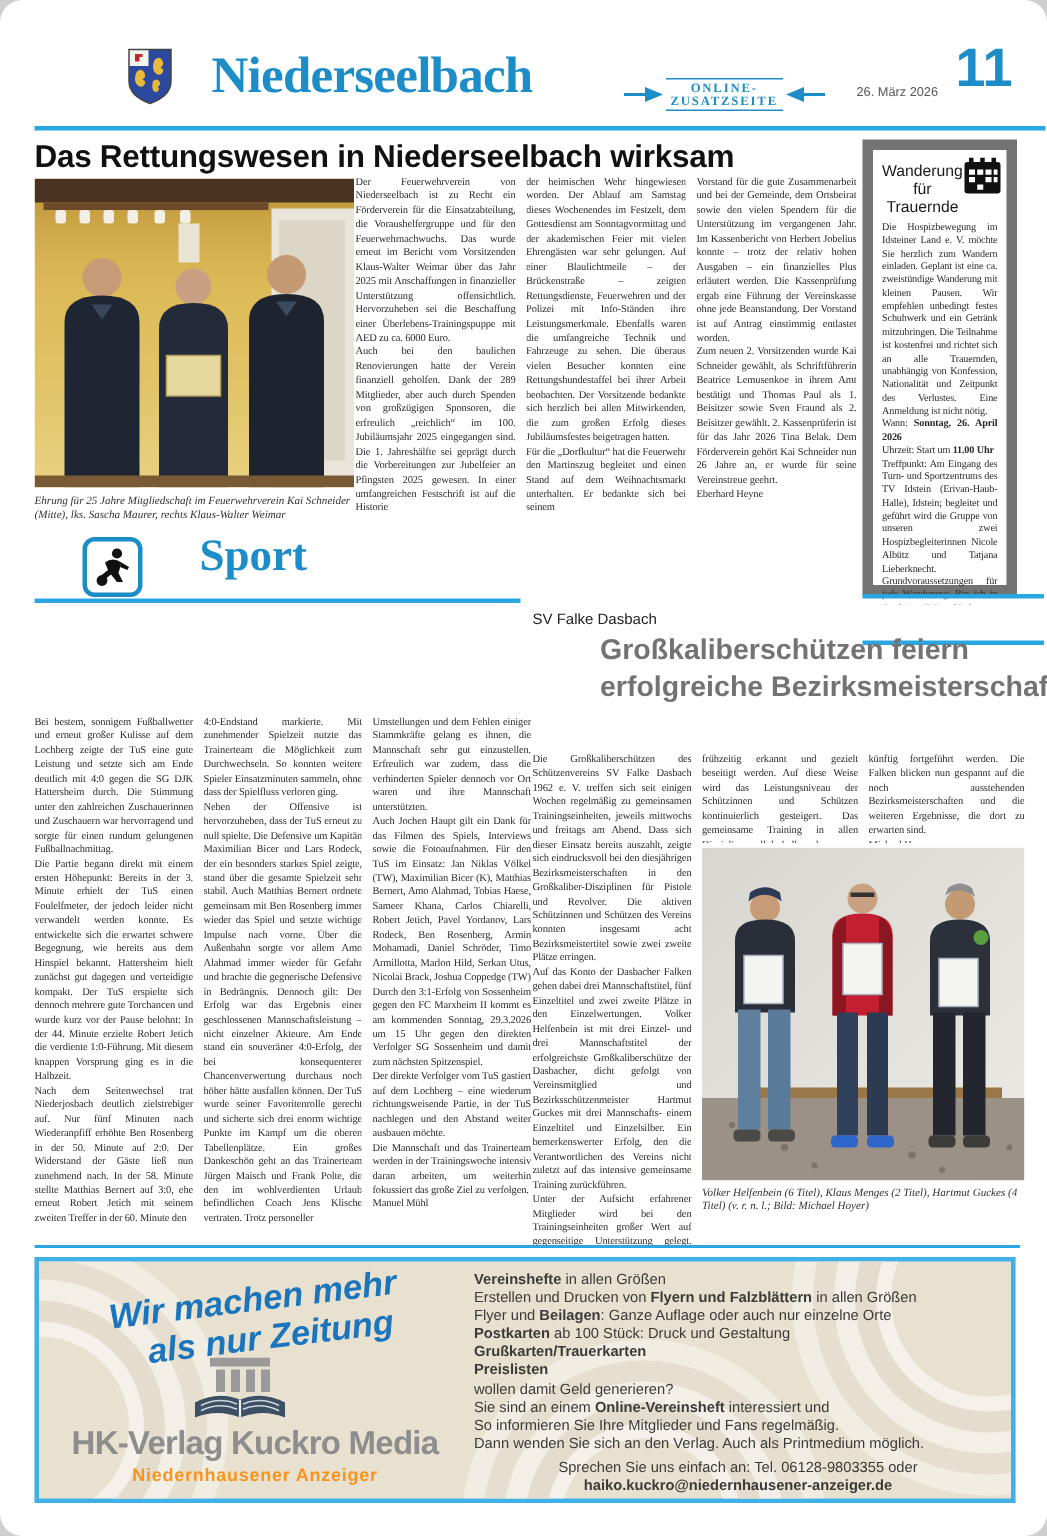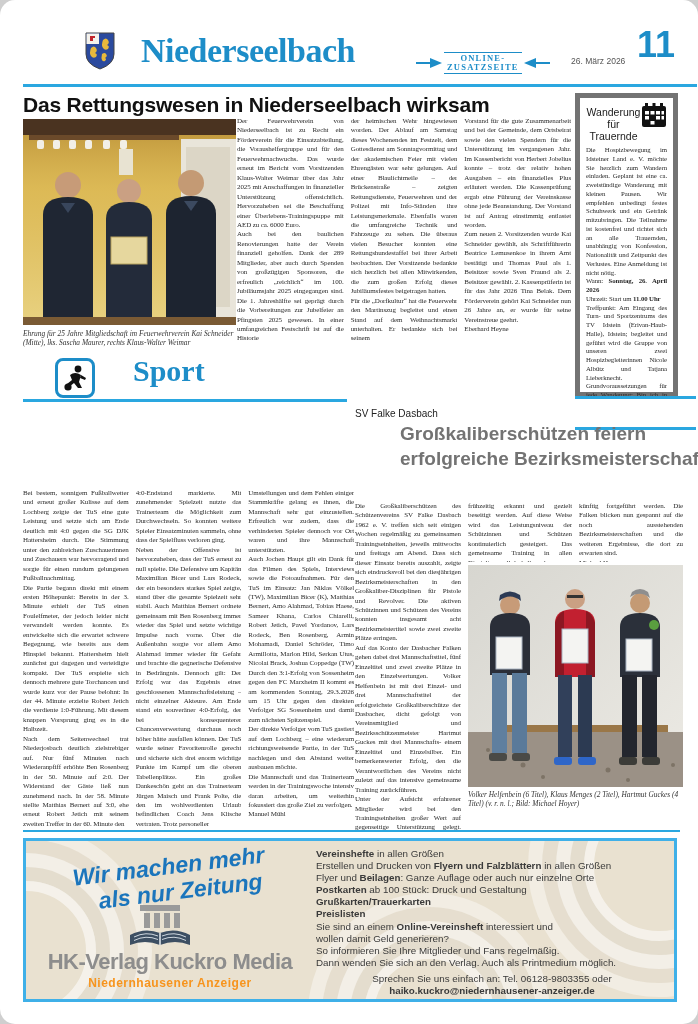--- a/index.html
+++ b/index.html
@@ -29,21 +29,21 @@
   .photo-frame{position:absolute;overflow:hidden;}
   .photo-frame svg{display:block;}
   .caption{position:absolute;font-style:italic;font-size:7.4px;line-height:9px;color:#333;}
   .caption1{top:329px;left:23px;width:214px;}
   .cols{position:absolute;display:flex;gap:7px;}
   .col{flex:1;font-size:7px;line-height:9.45px;text-align:justify;white-space:pre-line;
       overflow:hidden;letter-spacing:-0.1px;color:#2b2b2b;hyphens:auto;}
   .main-cols{top:117px;left:237px;width:334px;height:242px;}
 
   
-  .sidebar{position:absolute;top:93px;left:575px;width:103px;height:304px;border:5px solid #737373;
+  .sidebar{position:absolute;top:93px;left:575px;width:103px;height:304px;border:7px solid #737373;
       box-sizing:border-box;padding:5px 6px;background:#fff;}
   .sidebar-head{display:flex;justify-content:space-between;align-items:flex-start;margin-bottom:4px;}
   .sidebar-title{font-family:"Liberation Sans",sans-serif;font-size:10.5px;line-height:12px;
       color:#1a1a1a;text-align:center;flex:1;padding-top:3px;}
   .cal{width:26px;height:25px;flex:0 0 auto;}
   .sidebar-body{font-size:6.8px;line-height:8.75px;text-align:justify;white-space:pre-line;
       overflow:hidden;height:255px;color:#2b2b2b;letter-spacing:-0.1px;}
   .sidebar-rule1{top:396px;left:575px;width:121px;}
   .sidebar-rule2{top:427px;left:575px;width:121px;}
 
@@ -51,21 +51,21 @@
   .sport-band{position:absolute;top:358px;left:23px;width:324px;height:40px;}
   .sport-icon{position:absolute;left:32px;top:0;width:34px;height:34px;border:3px solid #1d8dc8;
       border-radius:8px;background:#fff;}
   .sport-label{position:absolute;left:110px;top:-4px;font-family:"Liberation Serif",serif;
       font-weight:700;font-size:30px;color:#1d8dc8;}
   .sport-rule{top:399px;left:23px;width:324px;}
 
   
   .tus-headline{position:absolute;top:422px;left:23px;width:332px;
       font-family:"Liberation Sans",sans-serif;font-weight:700;font-size:19px;line-height:25px;color:#111;}
-  .tus-cols{top:477px;left:23px;width:331px;height:352px;margin-top:12px;}
+  .tus-cols{top:477px;left:23px;width:331px;height:352px;}
 
   
   .falke-kicker{position:absolute;top:408px;left:355px;font-family:"Liberation Sans",sans-serif;
       font-size:10px;color:#222;}
   .falke-headline{position:absolute;top:421px;left:355px;width:332px;
       font-family:"Liberation Sans",sans-serif;font-weight:700;font-size:19px;line-height:25px;color:#737373;margin-left:45px;}
   .falke-body{position:absolute;top:502px;left:355px;width:328px;height:332px;display:flex;gap:7px;}
   .falke-col1{width:106px;flex:0 0 auto;height:332px;}
   .falke-right{flex:1;display:flex;flex-direction:column;}
   .falke-top{display:flex;gap:7px;height:60px;}
@@ -335,22 +335,22 @@
     </svg>
     <div class="ad-company">HK-Verlag Kuckro Media</div>
     <div class="ad-subtitle">Niedernhausener Anzeiger</div>
     <div class="ad-services">
         <div><span class="b">Vereinshefte</span><span> in allen Größen</span></div>
         <div><span>Erstellen und Drucken von </span><span class="b">Flyern und Falzblättern</span><span> in allen Größen</span></div>
         <div><span>Flyer und </span><span class="b">Beilagen</span><span>: Ganze Auflage oder auch nur einzelne Orte</span></div>
         <div><span class="b">Postkarten</span><span> ab 100 Stück: Druck und Gestaltung</span></div>
         <div><span class="b">Grußkarten/Trauerkarten</span></div>
         <div><span class="b">Preislisten</span></div>
+        <div><span>wollen damit Geld generieren?</span></div>
         <div><span>Sie sind an einem </span><span class="b">Online-Vereinsheft</span><span> interessiert und</span></div>
-        <div><span>wollen damit Geld generieren?</span></div>
         <div><span>So informieren Sie Ihre Mitglieder und Fans regelmäßig.</span></div>
         <div><span>Dann wenden Sie sich an den Verlag. Auch als Printmedium möglich.</span></div>
       </div>
     <div class="ad-contact">
       <div>Sprechen Sie uns einfach an: Tel. 06128-9803355 oder</div>
       <div class="b">haiko.kuckro@niedernhausener-anzeiger.de</div>
     </div>
   </div>
 
 </div>

